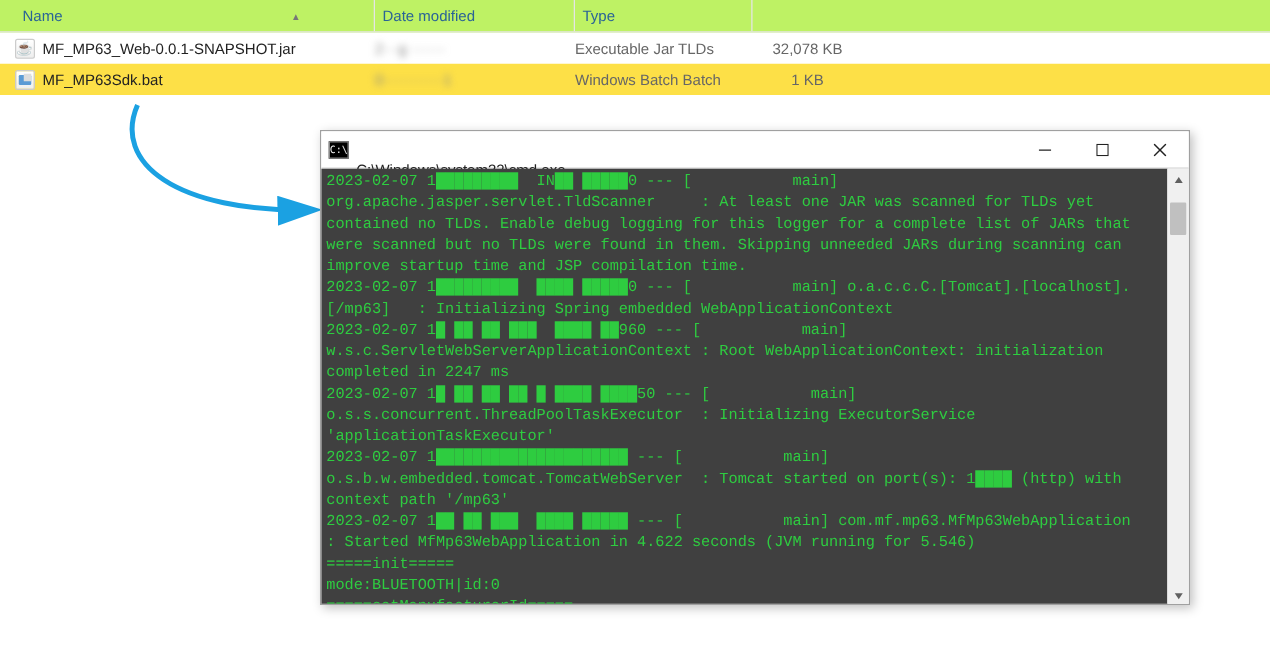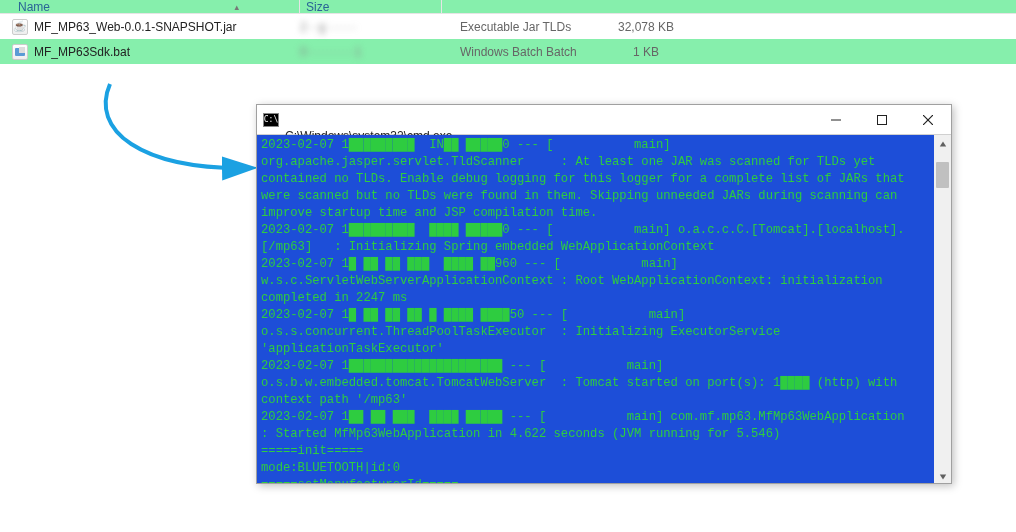--- a/index.html
+++ b/index.html
@@ -9,23 +9,23 @@
     background: #fff;
     width: 1016px;
     height: 532px;
     position: relative;
     overflow: hidden;
   }
   
   .explorer-header {
     display: flex;
     align-items: center;
-    height: 14px;
+    height: 26px;
     border-bottom: 1px solid #e5e5e5;
-    background: #86efac;
+    background: #bef264;
     padding-left: 12px;
   }
   .col-header {
     color: #2a6496;
     font-size: 12px;
     display: flex;
     align-items: center;
     height: 100%;
     border-right: 1px solid #e5e5e5;
     padding-left: 6px;
@@ -41,21 +41,21 @@
     margin-right: 60px;
   }
   
   .file-rows { }
   .file-row {
     display: flex;
     align-items: center;
     height: 25px;
     padding-left: 12px;
   }
-  .file-row.selected { background: #86efac; }
+  .file-row.selected { background: #fde047; }
   .fc-name { width: 288px; display: flex; align-items: center; gap: 6px; color: #222; }
   .fc-date { width: 160px; color: #888; filter: blur(3px); }
   .fc-type { width: 142px; color: #666; }
   .fc-size { width: 108px; text-align: center; color: #666; padding-right: 20px; }
   .file-icon {
     width: 16px; height: 16px;
     display: inline-flex; align-items: center; justify-content: center;
     font-size: 11px;
   }
   .jar-icon { background: linear-gradient(#fff,#eee); border:1px solid #ccc; border-radius:2px; color:#c66b2a;}
@@ -107,21 +107,21 @@
     cursor: default;
   }
   .win-btn svg { width:10px; height:10px; }
   .cmd-body {
     position: relative;
     display: flex;
     height: 350px;
   }
   .cmd-console {
     flex: 1;
-    background: #1d4ed8;
+    background: #404040;
     color: #2ecc40;
     font-family: Consolas, "Courier New", monospace;
     font-size: 12.2px;
     line-height: 17px;
     padding: 2px 4px;
     white-space: pre-wrap;
     overflow-wrap: anywhere;
     overflow: hidden;
   }
   .cmd-scrollbar {
@@ -135,22 +135,25 @@
   .sb-btn svg { width:8px; height:8px; fill:#606060; }
 </style>
 </head>
 <body>
 
 <div class="explorer-header">
   <div class="col-header col-name">
     <span>Name</span>
     <span class="sort-arrow">▴</span>
   </div>
+  <div class="col-header col-date">
+    <span>Date modified</span>
+  </div>
   <div class="col-header col-type">
-    <span>Size</span>
+    <span>Type</span>
   </div>
 </div>
 
 <div class="file-rows">
   <div class="file-row">
     <div class="fc-name">
       <span class="file-icon jar-icon">☕</span>
       <span>MF_MP63_Web-0.0.1-SNAPSHOT.jar</span>
     </div>
     <div class="fc-date">2···g ·······</div>

